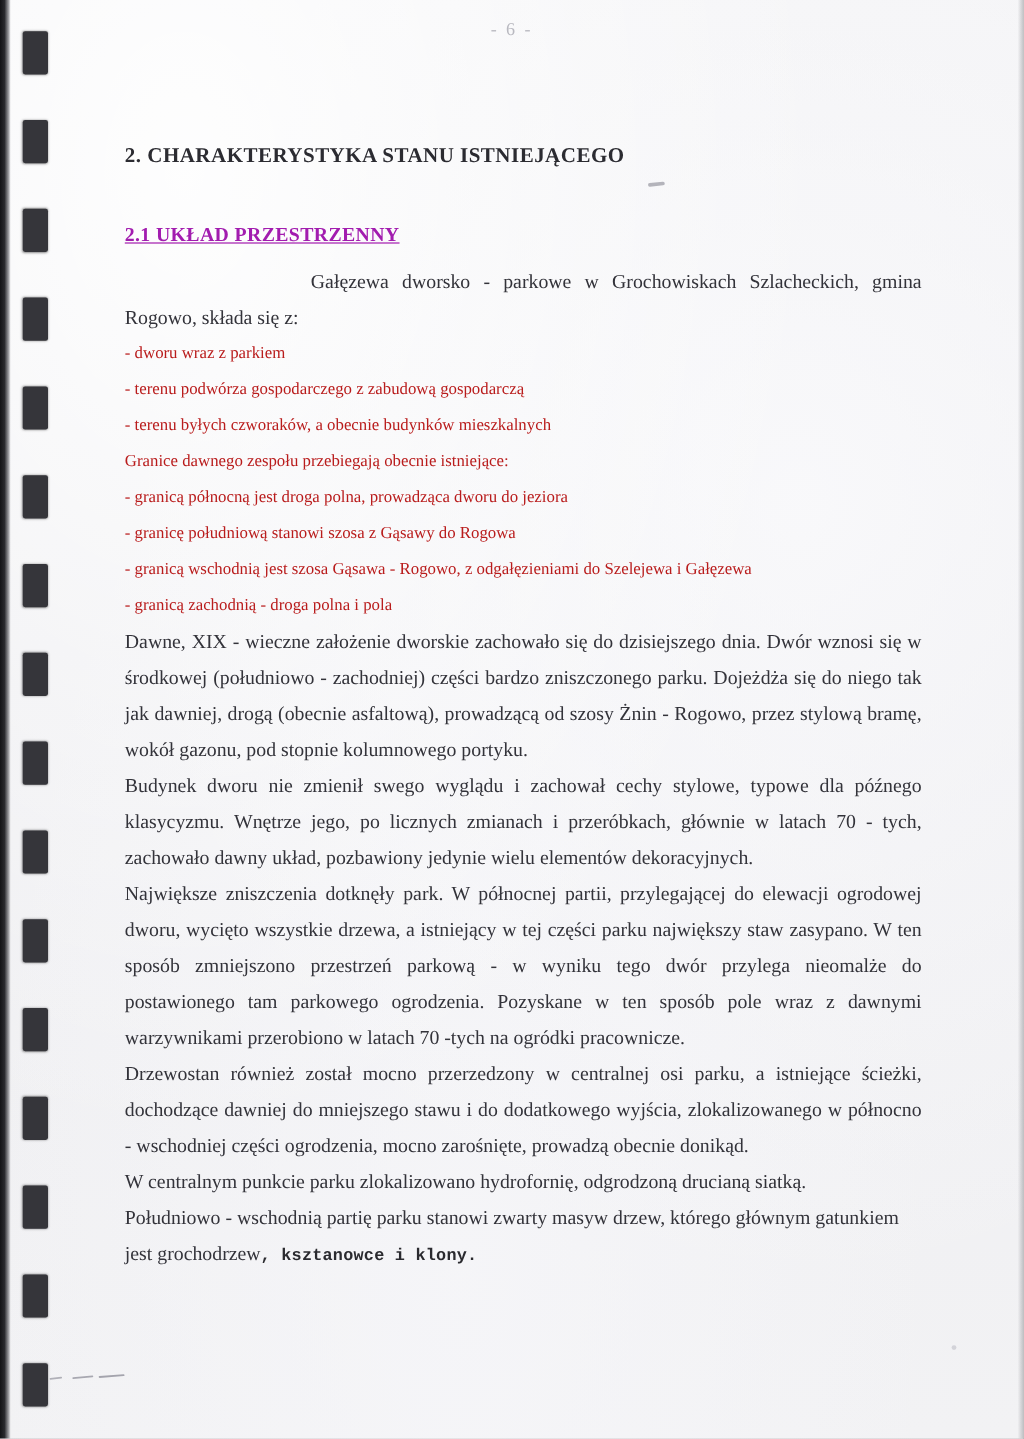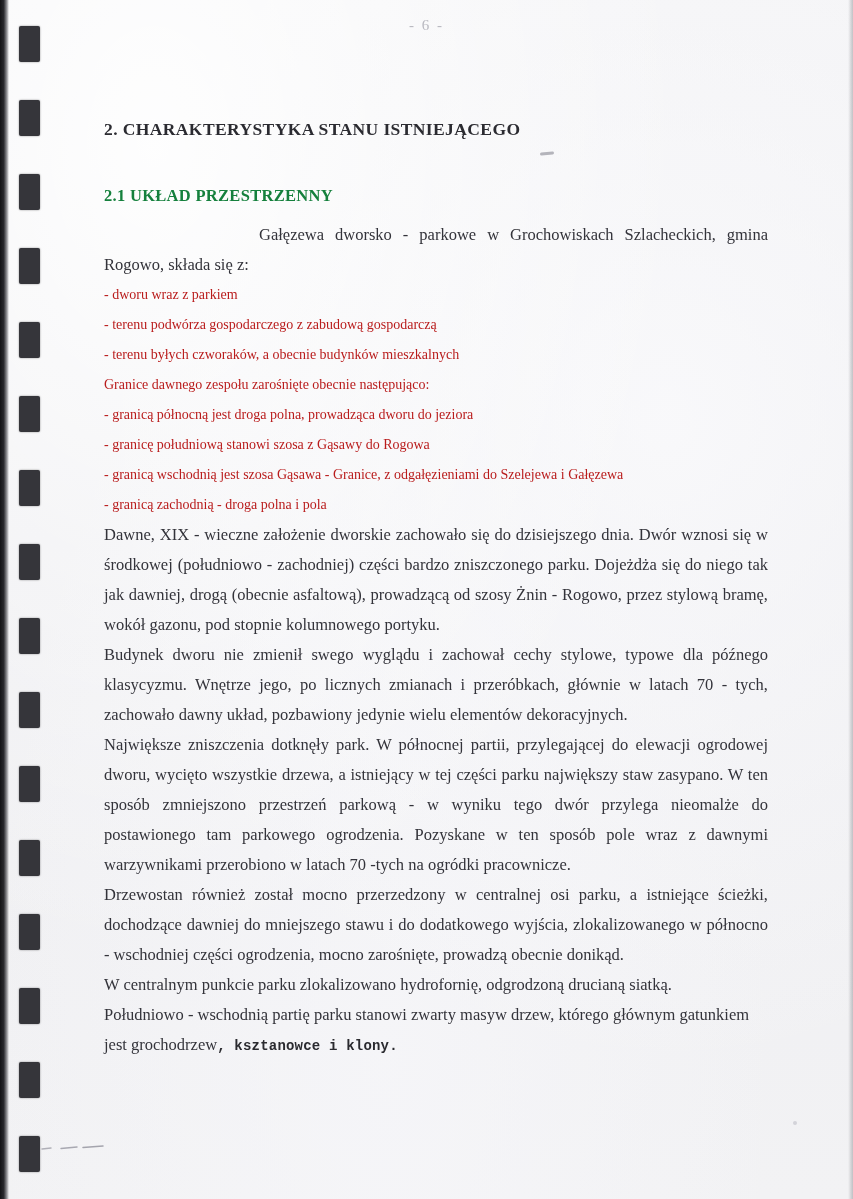--- a/index.html
+++ b/index.html
@@ -91,21 +91,22 @@
     margin: 0 0 46px 0;
     line-height: 1.2;
     color: #2b2b31;
   }
   h2.doc-subheading {
     font-size: 16.5px;
     font-weight: bold;
     letter-spacing: 0.3px;
     margin: 0 0 14px 0;
     line-height: 1.2;
-    color: #15803d;
+    color: #a21caf;
+    text-decoration: underline;
   }
   p.body-line {
     font-size: 14px;
     line-height: 30px;
     margin: 0;
     color: #b91c1c;
     white-space: pre-wrap;
   }
   p.body-para {
     font-size: 16.5px;
@@ -199,24 +200,24 @@
     <h1 class="doc-heading">2. CHARAKTERYSTYKA STANU ISTNIEJĄCEGO</h1>
 
     <h2 class="doc-subheading">2.1 UKŁAD PRZESTRZENNY</h2>
 
     <p class="body-para indented">Gałęzewa dworsko - parkowe w Grochowiskach Szlacheckich, gmina Rogowo, składa się z:</p>
 
     <p class="body-line">- dworu wraz z parkiem</p>
     <p class="body-line">- terenu podwórza gospodarczego z zabudową gospodarczą</p>
     <p class="body-line">- terenu byłych czworaków, a obecnie budynków mieszkalnych</p>
 
-    <p class="body-line">Granice dawnego zespołu zarośnięte obecnie następująco:</p>
+    <p class="body-line">Granice dawnego zespołu przebiegają obecnie istniejące:</p>
     <p class="body-line">- granicą północną jest droga polna, prowadząca dworu do jeziora</p>
     <p class="body-line">- granicę południową stanowi szosa z Gąsawy do Rogowa</p>
-    <p class="body-line">- granicą wschodnią jest szosa Gąsawa - Granice, z odgałęzieniami do Szelejewa i Gałęzewa</p>
+    <p class="body-line">- granicą wschodnią jest szosa Gąsawa - Rogowo, z odgałęzieniami do Szelejewa i Gałęzewa</p>
     <p class="body-line">- granicą zachodnią - droga polna i pola</p>
 
     <p class="body-para">Dawne, XIX - wieczne założenie dworskie zachowało się do dzisiejszego dnia. Dwór wznosi się w środkowej (południowo - zachodniej) części bardzo zniszczonego parku. Dojeżdża się do niego tak jak dawniej, drogą (obecnie asfaltową), prowadzącą od szosy Żnin - Rogowo, przez stylową bramę, wokół gazonu, pod stopnie kolumnowego portyku.</p>
     <p class="body-para">Budynek dworu nie zmienił swego wyglądu i zachował cechy stylowe, typowe dla późnego klasycyzmu. Wnętrze jego, po licznych zmianach i przeróbkach, głównie w latach 70 - tych, zachowało dawny układ, pozbawiony jedynie wielu elementów dekoracyjnych.</p>
     <p class="body-para">Największe zniszczenia dotknęły park. W północnej partii, przylegającej do elewacji ogrodowej dworu, wycięto wszystkie drzewa, a istniejący w tej części parku największy staw zasypano. W ten sposób zmniejszono przestrzeń parkową - w wyniku tego dwór przylega nieomalże do postawionego tam parkowego ogrodzenia. Pozyskane w ten sposób pole wraz z dawnymi warzywnikami przerobiono w latach 70 -tych na ogródki pracownicze.</p>
     <p class="body-para">Drzewostan również został mocno przerzedzony w centralnej osi parku, a istniejące ścieżki, dochodzące dawniej do mniejszego stawu i do dodatkowego wyjścia, zlokalizowanego w północno - wschodniej części ogrodzenia, mocno zarośnięte, prowadzą obecnie donikąd.</p>
     <p class="body-para">W centralnym punkcie parku zlokalizowano hydrofornię, odgrodzoną drucianą siatką.</p>
 
     <div class="last-line-wrap">
       <span>Południowo - wschodnią partię parku stanowi zwarty masyw drzew, którego głównym gatunkiem jest grochodrzew</span><span class="typed-insert">, ksztanowce i klony.</span>

